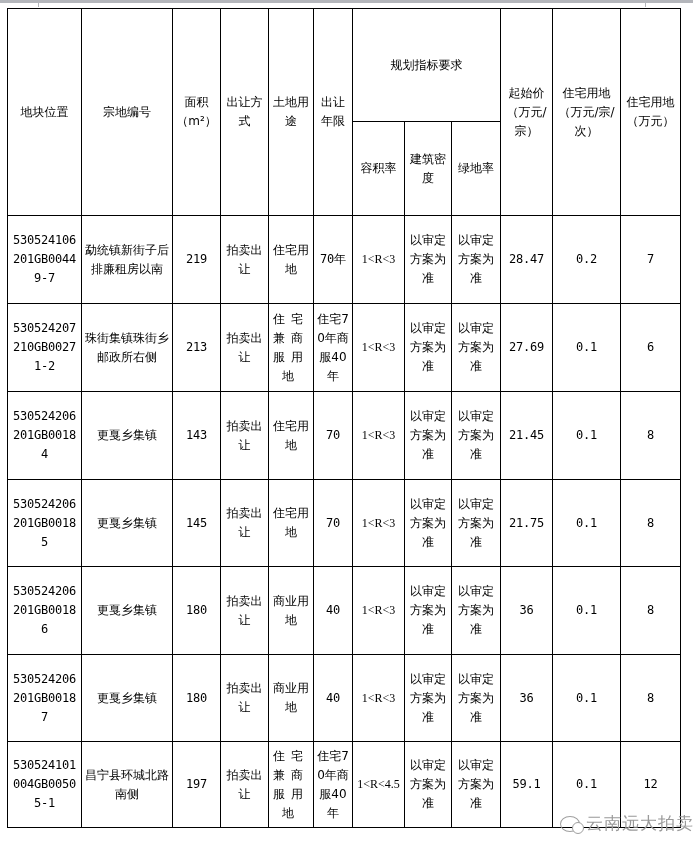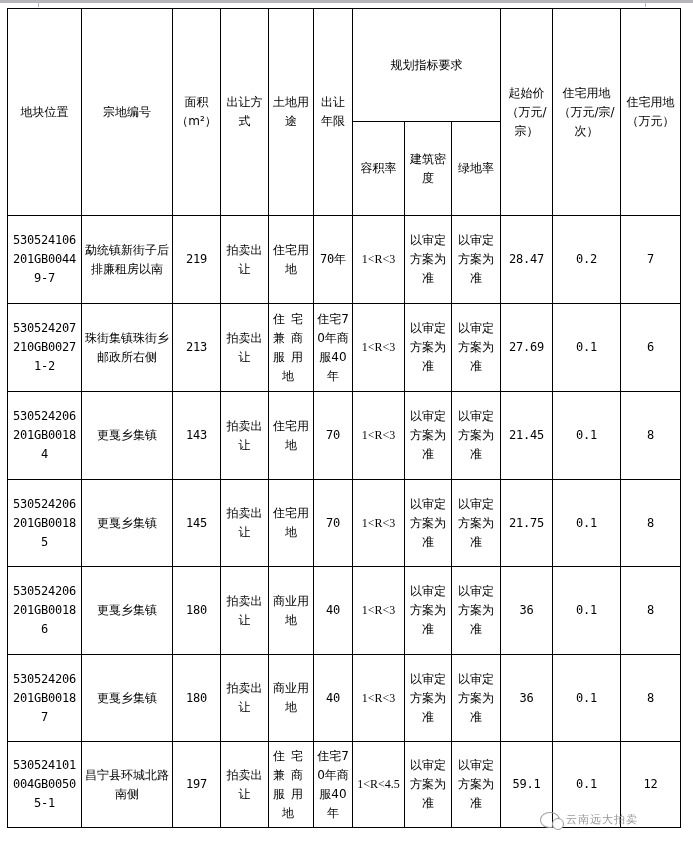--- a/index.html
+++ b/index.html
@@ -8,21 +8,21 @@
     .topbar { position: absolute; left: 0; top: 0; width: 693px; height: 3px; background: #b4b6bb; }
     .topbar .tick { position: absolute; top: 3px; width: 1px; height: 4px; background: #b4b6bb; }
     table.grid { position: absolute; left: 7px; top: 8px; border-collapse: collapse; table-layout: fixed; }
     table.grid td { border: 1px solid #000; text-align: center; vertical-align: middle;
                     font-size: 12px; line-height: 19px; padding: 0 2px; word-break: break-all; }
     .mono { font-family: "DejaVu Sans Mono", monospace; font-size: 10.5px; letter-spacing: -0.2px; }
     .tiny { font-size: 8px; line-height: 14px; font-family: Liberation Serif, serif; }
     .small { font-size: 9px; line-height: 19px; }
     .left { text-align: center; }
     .spaced { letter-spacing: 6px; }
-    .watermark { position: absolute; left: 540px; top: 812px; font-size: 11px; color: #9a9a9a;
+    .watermark { position: absolute; left: 560px; top: 812px; font-size: 17px; color: #9a9a9a;
                  letter-spacing: 1px; white-space: nowrap; }
     .watermark .wm-icon { display: inline-block; width: 18px; height: 14px; border: 1.5px solid #a0a0a0;
                  border-radius: 50%; vertical-align: middle; margin-right: 6px; position: relative; }
     .watermark .wm-icon::after { content: ""; position: absolute; right: -5px; top: 5px; width: 10px; height: 10px;
                  border: 1.5px solid #a0a0a0; border-radius: 50%; background: #fff; }
   </style>
 </head>
 <body>
 
 <div class="topbar">

